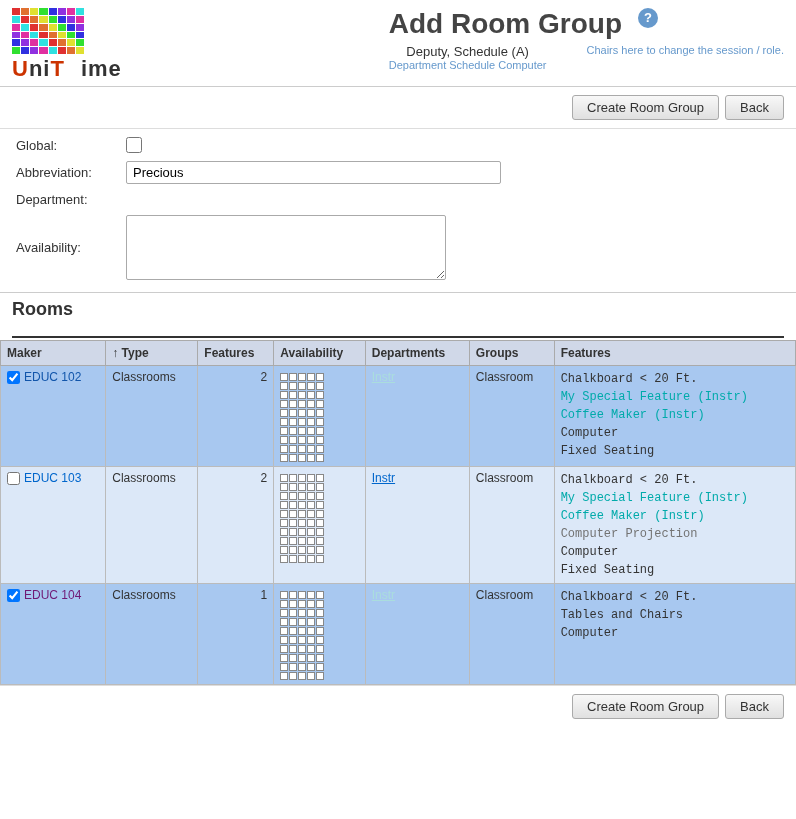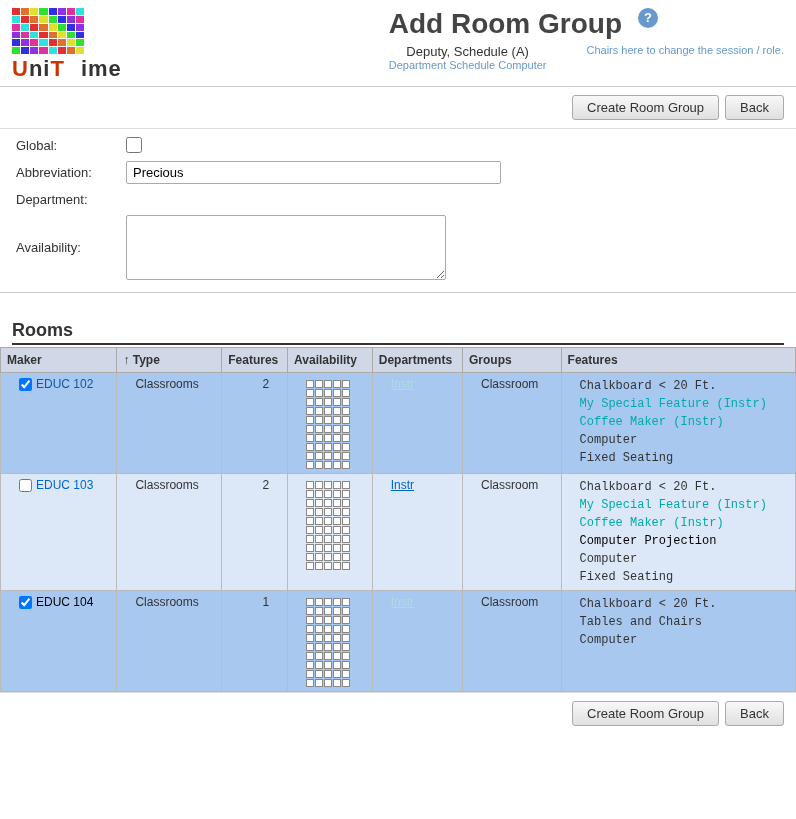--- a/index.html
+++ b/index.html
@@ -25,26 +25,26 @@
     .form-section { padding: 8px 16px 4px 16px; }
     .form-row { display: flex; align-items: center; margin-bottom: 8px; }
     .form-label { width: 110px; font-size: 13px; color: #333; font-weight: normal; }
     .form-input { width: 375px; padding: 3px 6px; border: 1px solid #aaa; font-size: 13px; border-radius: 2px; }
     .form-checkbox { width: 16px; height: 16px; }
     .form-select { width: 250px; padding: 3px 4px; border: 1px solid #aaa; font-size: 13px; border-radius: 2px; }
     .form-textarea { width: 320px; height: 65px; padding: 4px 6px; border: 1px solid #aaa; font-size: 13px; border-radius: 2px; resize: both; }
 
     
     .rooms-header { background: #fff; padding: 6px 12px 2px 12px; }
-    .rooms-title { font-size: 18px; font-weight: bold; color: #333; border-bottom: 2px solid #333; padding-bottom: 2px; margin-top: 21px; }
+    .rooms-title { font-size: 18px; font-weight: bold; color: #333; border-bottom: 2px solid #333; padding-bottom: 16px; }
 
     
     .rooms-table { width: 100%; border-collapse: collapse; font-size: 12px; }
     .rooms-table th { background: #d0d8e8; padding: 5px 6px; text-align: left; font-size: 12px; font-weight: bold; border: 1px solid #aaa; color: #333; }
-    .rooms-table td { padding: 4px 18px; border: 1px solid #bbb; vertical-align: top; }
+    .rooms-table td { padding: 4px 6px; border: 1px solid #bbb; vertical-align: top; }
     .row-selected { background: #a8c8f0; }
     .row-unselected { background: #dce8f8; }
     .link-blue { color: #0066cc; text-decoration: none; font-size: 12px; }
     .feature-item { display: block; line-height: 1.5; font-family: Liberation Mono, monospace; }
     .avail-grid { display: inline-grid; grid-template-columns: repeat(5, 8px); gap: 1px; }
     .avail-cell { width: 8px; height: 8px; border: 1px solid #888; background: #fff; }
 
     
     .section-divider { border: none; border-top: 1px solid #ccc; margin: 0; }
 
@@ -302,30 +302,30 @@
             <div class="avail-cell"></div>
             <div class="avail-cell"></div>
             <div class="avail-cell"></div>
           </div></td>
     <td><a href="#" style="color:#0066cc">Instr</a></td>
     <td>Classroom</td>
     <td>
           <span class="feature-item" style="color:#333">Chalkboard &lt; 20 Ft.</span>
           <span class="feature-item" style="color:#00aaaa">My Special Feature (Instr)</span>
           <span class="feature-item" style="color:#00aaaa">Coffee Maker (Instr)</span>
-          <span class="feature-item" style="color:#000000">Computer Projection</span>
+          <span class="feature-item" style="color:#737373">Computer Projection</span>
           <span class="feature-item" style="color:#333">Computer</span>
           <span class="feature-item" style="color:#333">Fixed Seating</span>
         </td>
   </tr>
       <tr class="row-selected">
     <td>
       <label style="display:flex;align-items:center;gap:4px;">
         <input type="checkbox" checked="" style="">
-        <a href="#" class="link-blue" style="color:#000000">EDUC 104</a>
+        <a href="#" class="link-blue" style="color:#701a75">EDUC 104</a>
       </label>
     </td>
     <td>Classrooms</td>
     <td style="text-align:right;">1</td>
     <td><div class="avail-grid">
             <div class="avail-cell"></div>
             <div class="avail-cell"></div>
             <div class="avail-cell"></div>
             <div class="avail-cell"></div>
             <div class="avail-cell"></div>

